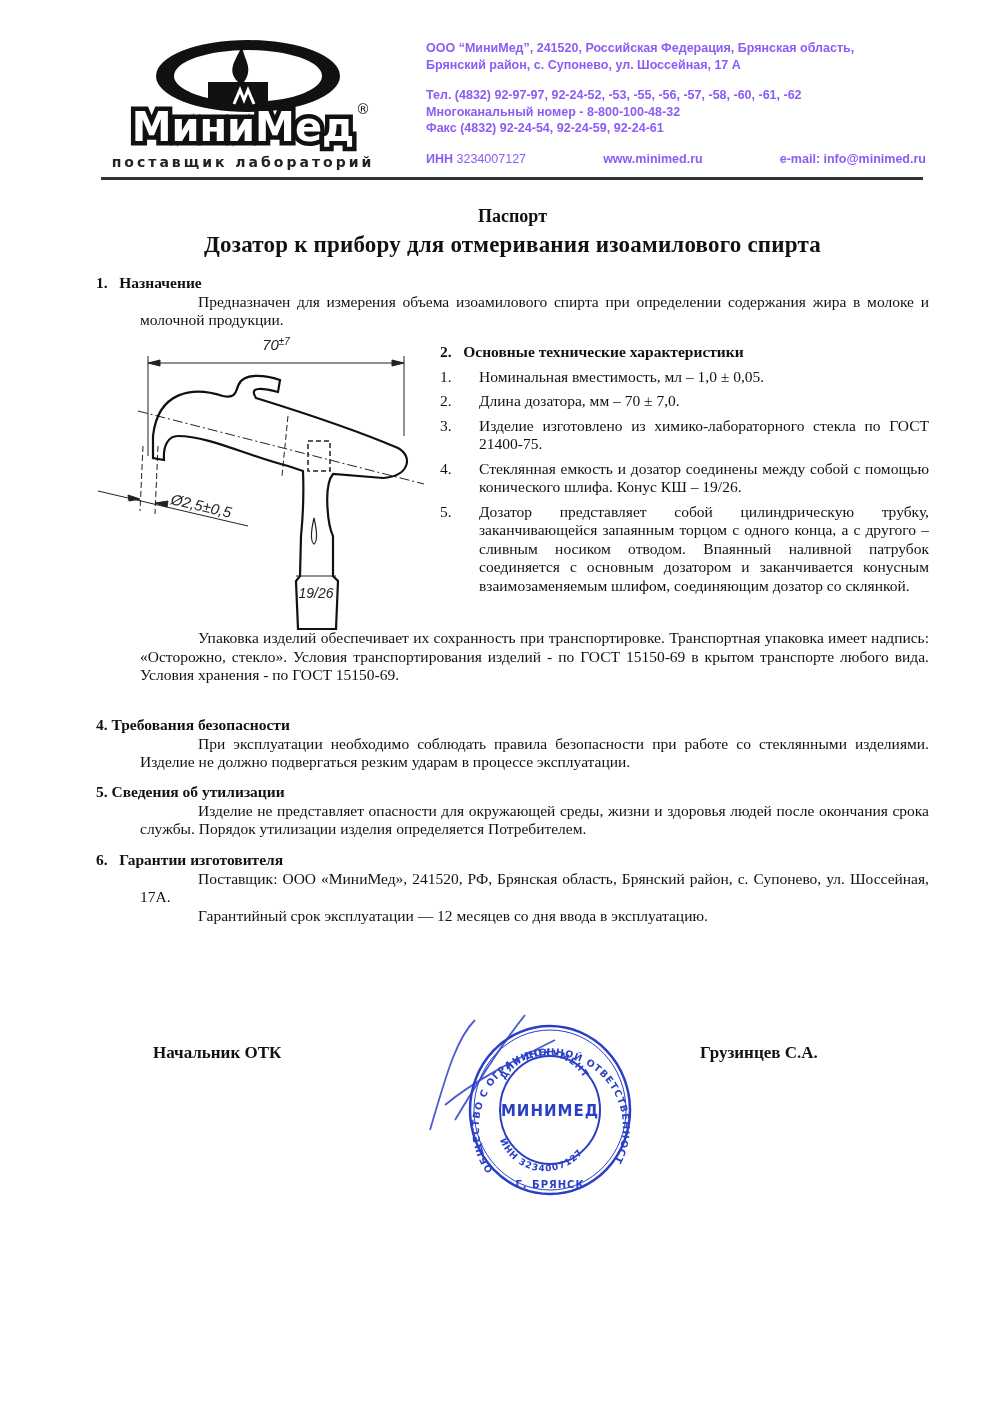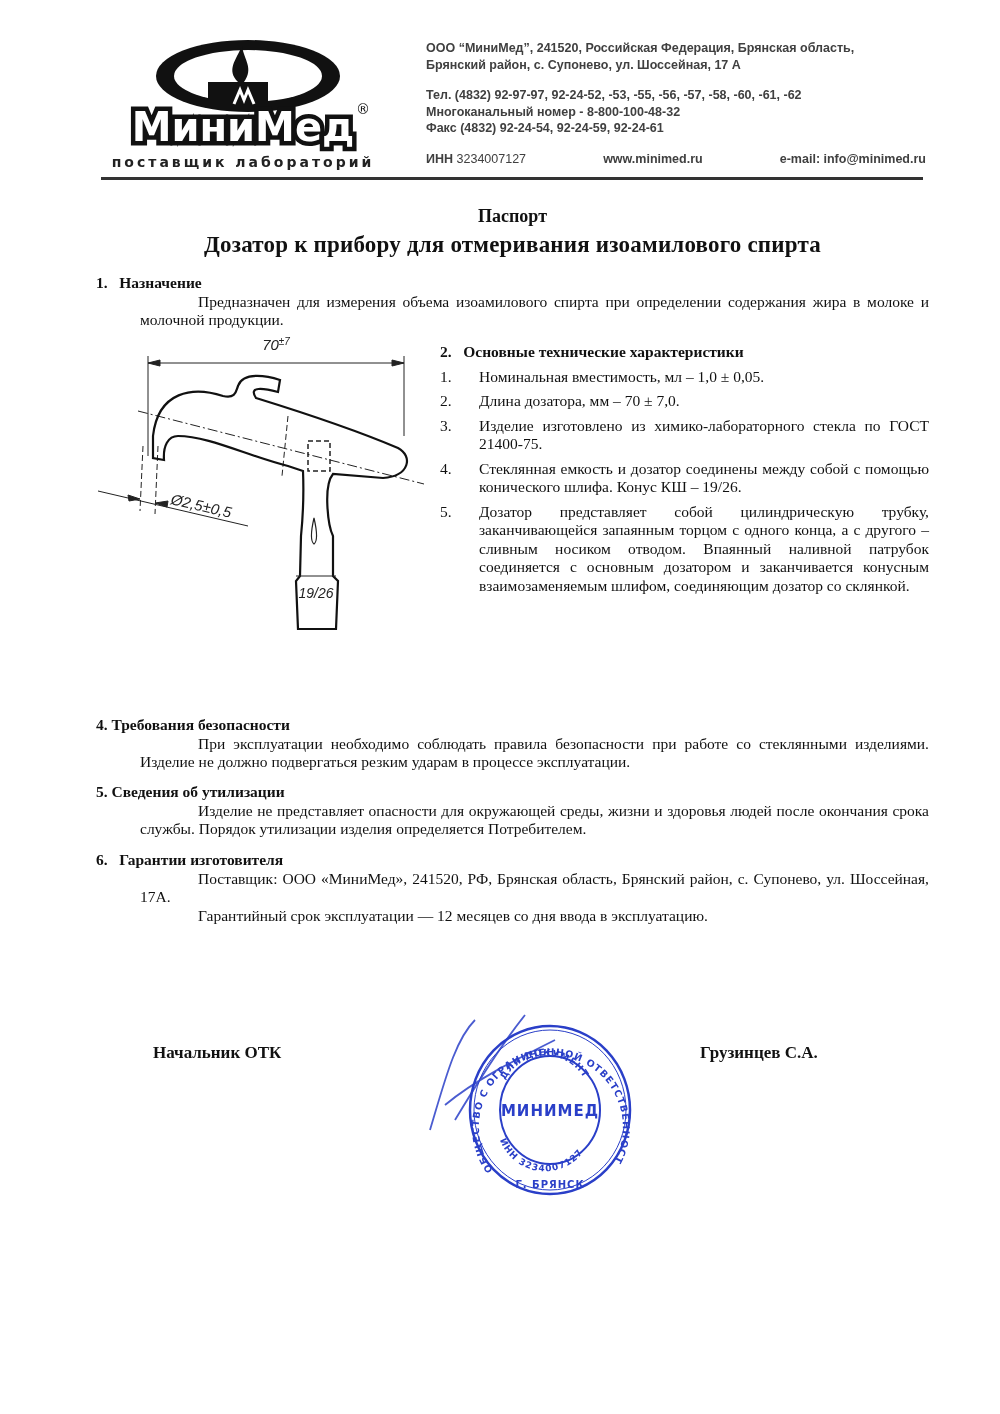--- a/index.html
+++ b/index.html
@@ -2,21 +2,21 @@
 <html><head>
 <meta charset="utf-8">
 <style>
   html, body { margin:0; padding:0; background:#fff; }
   body { width:1000px; height:1414px; position:relative; overflow:hidden; color:#111; }
   .sans { font-family:"Liberation Sans", "DejaVu Sans", sans-serif; }
   .serif { font-family:"Liberation Serif", "DejaVu Serif", serif; }
 
   
   .logo { position:absolute; left:98px; top:34px; width:290px; height:140px; }
-  .head-info { position:absolute; left:426px; top:40px; width:500px; font-size:12.5px; line-height:16.5px; font-weight:bold; color:#404040; }
+  .head-info { position:absolute; left:426px; top:40px; width:500px; font-size:12.5px; line-height:16.5px; font-weight:bold; color:#8b5cf6; }
   .head-info .gap { height:14px; }
   .head-row { display:flex; justify-content:space-between; }
   .head-row .inn-val { font-weight:normal; }
   .head-rule { position:absolute; left:101px; top:177px; width:822px; height:3px; background:#333; }
 
   .doc { position:absolute; left:96px; width:833px; font-size:15.5px; line-height:18.5px; }
   .center { text-align:center; }
   .title { top:207px; font-weight:bold; font-size:18px; }
   .subtitle { top:236px; font-weight:bold; font-size:23px; letter-spacing:0.2px; }
   .h { font-weight:bold; font-size:15.5px; }
@@ -123,20 +123,21 @@
         <span class="txt">Стеклянная емкость и дозатор соединены между собой с помощью конического шлифа. Конус КШ – 19/26.</span>
       </li>
     <li>
         <span class="num">5.</span>
         <span class="txt">Дозатор представляет собой цилиндрическую трубку, заканчивающейся запаянным торцом с одного конца, а с другого – сливным носиком отводом. Впаянный наливной патрубок соединяется с основным дозатором и заканчивается конусным взаимозаменяемым шлифом, соединяющим дозатор со склянкой.</span>
       </li>
   </ol>
 </div>
 
 <div class="doc serif sec3">
+  <div class="p">Упаковка изделий обеспечивает их сохранность при транспортировке. Транспортная упаковка имеет надпись: «Осторожно, стекло». Условия транспортирования изделий - по ГОСТ 15150-69 в крытом транспорте любого вида. Условия хранения - по ГОСТ 15150-69.</div>
 </div>
 
 <div class="doc serif sec4">
   <div class="h">4.&nbsp;Требования безопасности</div>
   <div class="p">При эксплуатации необходимо соблюдать правила безопасности при работе со стеклянными изделиями. Изделие не должно подвергаться резким ударам в процессе эксплуатации.</div>
 </div>
 
 <div class="doc serif sec5">
   <div class="h">5.&nbsp;Сведения об утилизации</div>
   <div class="p">Изделие не представляет опасности для окружающей среды, жизни и здоровья людей после окончания срока службы. Порядок утилизации изделия определяется Потребителем.</div>

